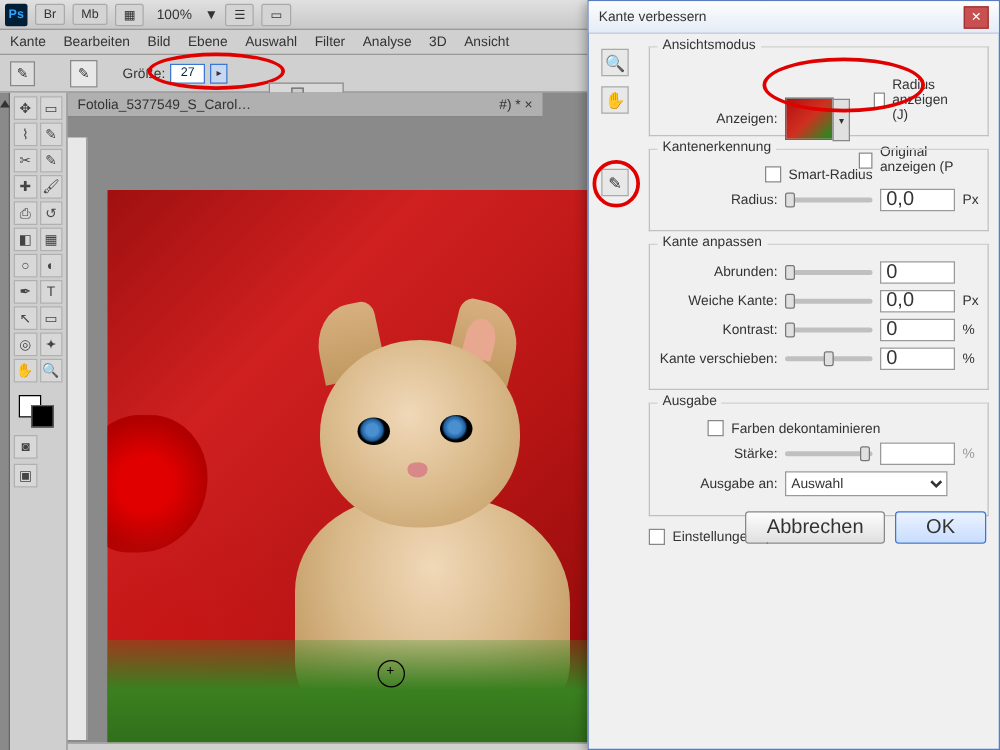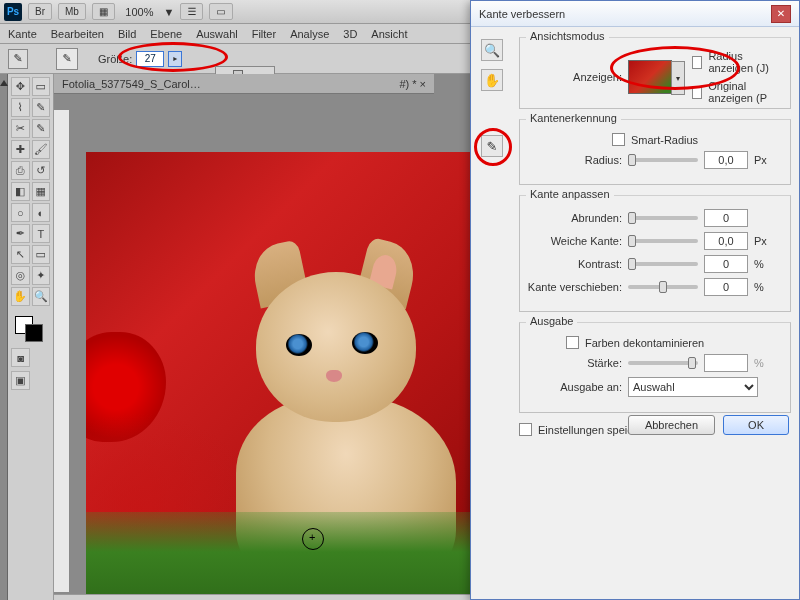--- a/index.html
+++ b/index.html
@@ -62,25 +62,25 @@
 .vt.brush{position:relative}
 .redcirc2{position:absolute;left:-8px;top:-8px;width:38px;height:38px;border:3px solid #e00000;border-radius:50%;pointer-events:none}
 .fset{border:1px solid #c0c0c0;border-top:1px solid #d0d0d0;margin:4px 0 10px 40px;padding:8px 6px 10px;position:relative}
 .fset-lbl{position:absolute;top:-8px;left:6px;background:#f0f0f0;padding:0 4px;font-weight:normal;font-size:11px}
 .row{display:flex;align-items:center;gap:6px;margin:5px 0;font-size:11px}
 .row label{min-width:96px;text-align:right}
 .preview{width:56px;height:34px;border:1px solid #666;background:linear-gradient(135deg,#b01010,#d03020 50%,#3a8020 90%);position:relative}
 .preview .drop{position:absolute;right:-14px;top:0;width:14px;height:34px;border:1px solid #888;background:#e0e0e0;display:flex;align-items:center;justify-content:center;font-size:8px}
 .redcirc3{position:absolute;left:90px;top:8px;width:130px;height:44px;border:3px solid #e00000;border-radius:50%;pointer-events:none}
 .chk{width:13px;height:13px;border:1px solid #888;background:#fff}
-.numbox{width:44px;height:18px;border:1px solid #999;background:#fff;text-align:center;padding:0 4px;font-size:11px}
+.numbox{width:60px;height:18px;border:1px solid #999;background:#fff;text-align:left;padding:0 4px;font-size:16px}
 .sldr{width:70px;height:4px;background:#c0c0c0;position:relative;border-radius:2px}
 .sldr .th{position:absolute;left:0;top:-4px;width:8px;height:12px;background:#e0e0e0;border:1px solid #777;border-radius:2px}
 .btns{position:absolute;right:10px;bottom:12px;display:flex;gap:8px}
-.btn{padding:3px 16px;border:1px solid #888;background:linear-gradient(#fdfdfd,#e0e0e0);border-radius:3px;font-size:11px}
+.btn{padding:3px 16px;border:1px solid #888;background:linear-gradient(#fdfdfd,#e0e0e0);border-radius:3px;font-size:16px}
 .btn.ok{border:1px solid #3a76d6;background:linear-gradient(#eaf2ff,#c8ddff);padding:3px 24px}
 .dim{color:#999}
 select.out{width:130px;height:20px;border:1px solid #999;background:#fff;font-size:11px}
 </style>
 </head>
 <body>
 
 <div class="titlebar">
   <span class="ps-logo">Ps</span>
   <span class="tb-btn">Br</span>
@@ -229,21 +229,21 @@
     </div>
 
     <div class="fset" style="height:72px">
       <span class="fset-lbl">Ansichtsmodus</span>
       <div class="row" style="margin-top:4px">
         <label>Anzeigen:</label>
         <div class="preview">
             <div class="drop">▾</div>
           </div>
         <div style="margin-left:14px;display:flex;flex-direction:column;gap:6px">
-          <div class="row" style="margin:0">
+          <div class="row" style="margin:12px">
               <span class="chk"></span>
               <span>Radius anzeigen (J)</span>
             </div>
           <div class="row" style="margin:0">
               <span class="chk"></span>
               <span>Original anzeigen (P</span>
             </div>
         </div>
       </div>
       <div class="redcirc3"></div>

